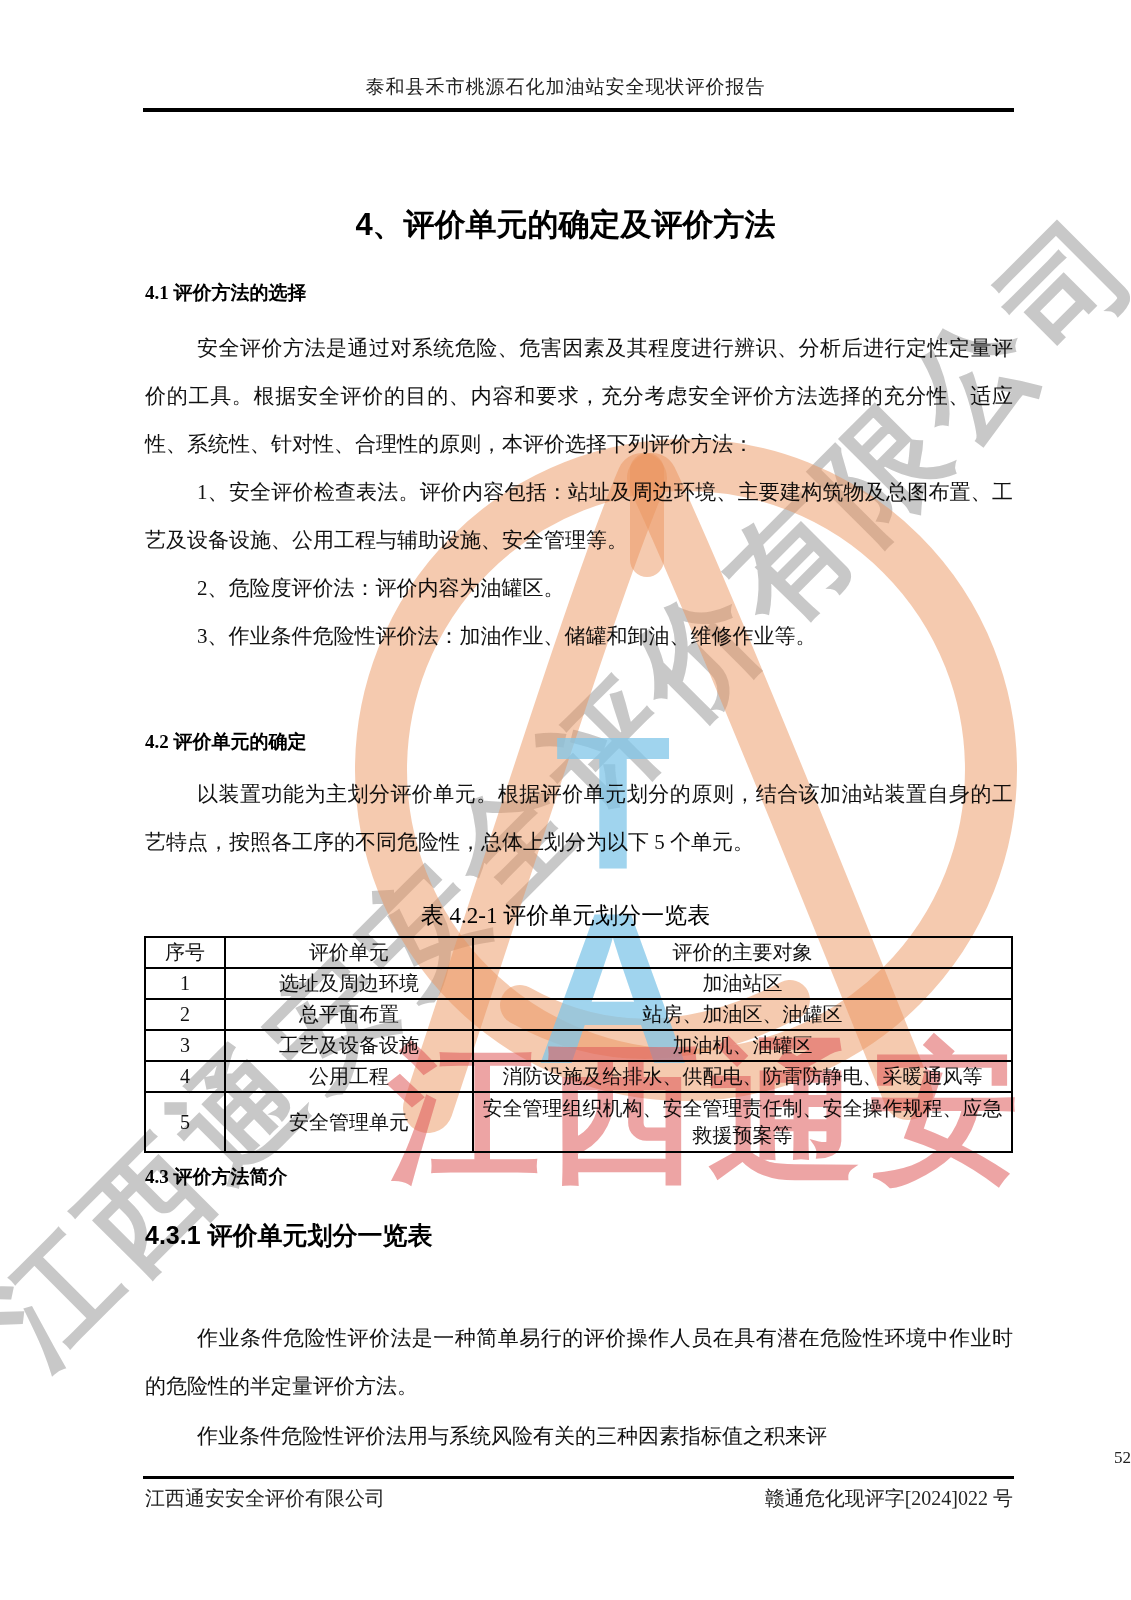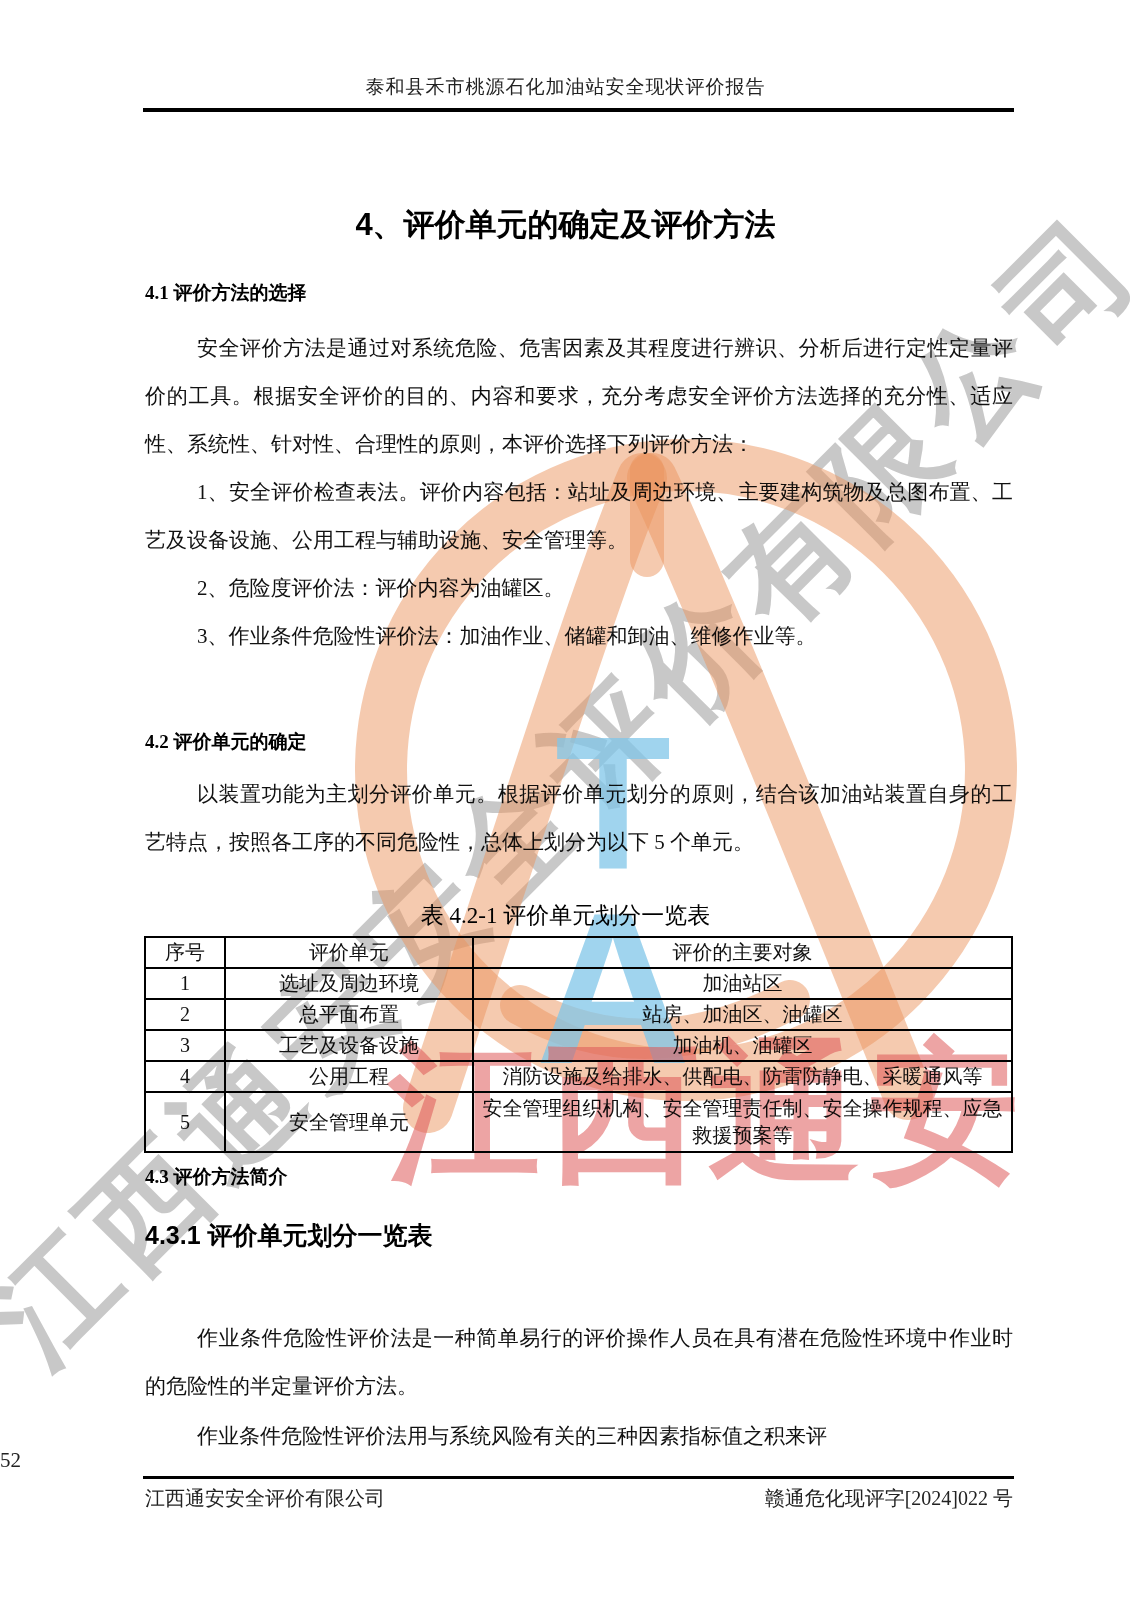--- a/index.html
+++ b/index.html
@@ -68,21 +68,21 @@
     padding:1px 4px;font-weight:normal;
     line-height:27px;word-break:break-all;
   }
   table.unit-table .c1{width:70px;}
   table.unit-table .c2{width:238px;}
   tr.rh{height:29px;}
   tr.r5{height:60px;}
   
   .page-number{
     top:1448px;left:0;width:100%;
-    text-align:left;font-size:21px;color:#222;
+    text-align:right;font-size:17px;color:#222;
   }
   .footer-rule{top:1476px;left:143px;width:871px;height:3px;background:#000;}
   .footer-company{top:1485px;left:145px;font-size:20px;color:#222;}
   .footer-docnum{top:1485px;right:118px;font-size:20px;color:#222;text-align:right;}
   
   .wm-layer{
     position:absolute;top:0;left:0;width:1131px;height:1600px;
     pointer-events:none;mix-blend-mode:multiply;
   }
   .wm-diagonal{

